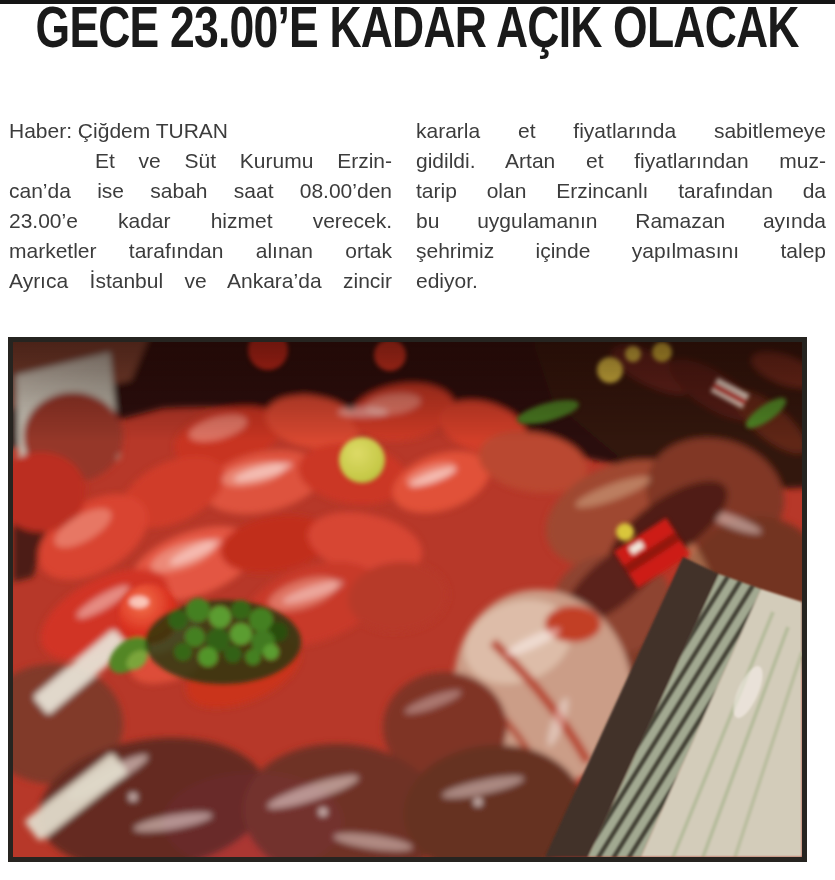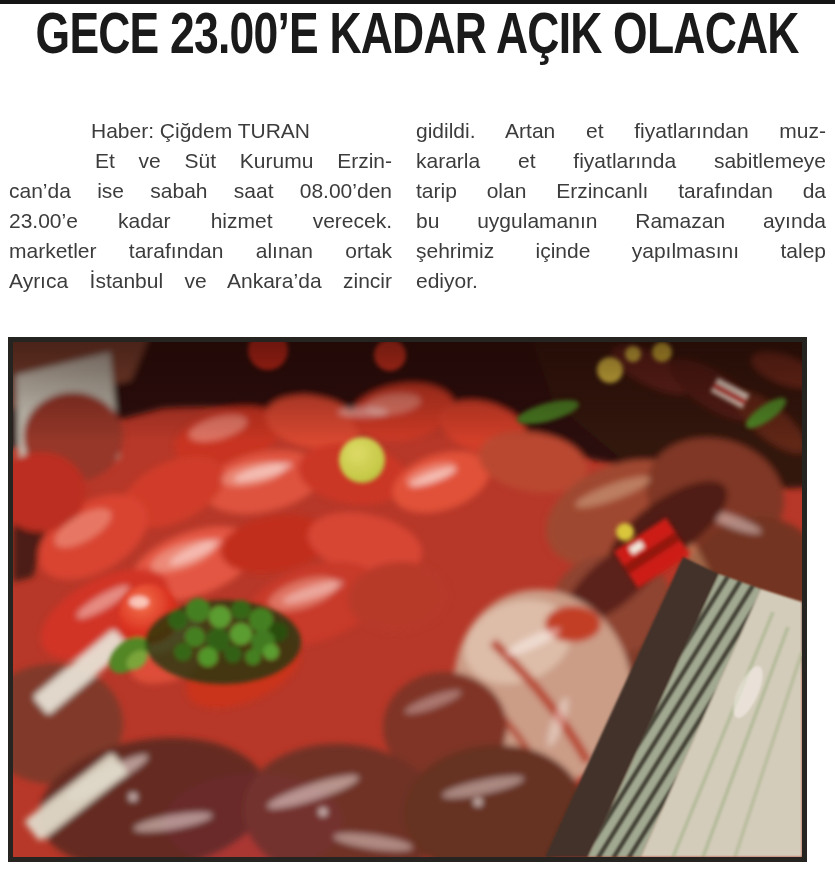--- a/index.html
+++ b/index.html
@@ -5,31 +5,31 @@
   html,body{margin:0;padding:0;background:#ffffff;}
   body{
     position:relative;width:835px;height:880px;overflow:hidden;
     font-family:"Liberation Sans", sans-serif;
   }
   .topbar{position:absolute;top:0;left:0;width:835px;height:4px;background:#151515;}
   .headline{position:absolute;top:8px;left:0;width:835px;text-align:center;color:#1a1a1a;}
   .hl{display:flex;justify-content:center;align-items:center;white-space:nowrap;font-weight:bold;}
   .hl1{height:50px;}
   .hl1 span{font-size:47px;letter-spacing:-1px;transform:scaleX(0.74);transform-origin:center;display:inline-block;}
-  .hl2{height:54px;margin-top:-2px;}
+  .hl2{height:54px;margin-top:-2px;align-items:flex-end;}
   .hl2 span{font-size:57px;letter-spacing:-1px;transform:scaleX(0.78);transform-origin:center;display:inline-block;}
   .bodytext{
     position:absolute;top:116px;left:9px;width:817px;
     display:flex;gap:24px;color:#3c3c3c;
     font-size:21px;line-height:30px;
   }
   .col{min-width:0;}
   .col-left{width:383px;flex:0 0 383px;}
   .col-right{flex:1 1 auto;}
-  .byline{text-align:center;}
+  .byline{text-align:left;}
   .jline{text-align:justify;}
   .jline.just{text-align-last:justify;}
   .jline.indent{padding-left:86px;}
   .photo{
     position:absolute;top:337px;left:8px;width:789px;height:515px;
     border:5px solid #262420;overflow:hidden;background:#b5392a;
   }
   .photo svg{display:block;width:789px;height:515px;}
 </style>
 </head>
@@ -49,22 +49,22 @@
     <div>
         <div class="jline just indent">Et ve Süt Kurumu Erzin-</div>
         <div class="jline just">can’da ise sabah saat 08.00’den</div>
         <div class="jline just">23.00’e kadar hizmet verecek.</div>
         <div class="jline just">marketler tarafından alınan ortak</div>
         <div class="jline just">Ayrıca İstanbul ve Ankara’da zincir</div>
       </div>
   </div>
   <div class="col col-right">
     <div>
+        <div class="jline just">kararla et fiyatlarında sabitlemeye</div>
         <div class="jline just">gidildi. Artan et fiyatlarından muz-</div>
-        <div class="jline just">kararla et fiyatlarında sabitlemeye</div>
         <div class="jline just">tarip olan Erzincanlı tarafından da</div>
         <div class="jline just">bu uygulamanın Ramazan ayında</div>
         <div class="jline just">şehrimiz içinde yapılmasını talep</div>
         <div class="jline">ediyor.</div>
       </div>
   </div>
 </div>
 
 <div class="photo">
 <svg viewBox="0 0 789 515" xmlns="http://www.w3.org/2000/svg">

